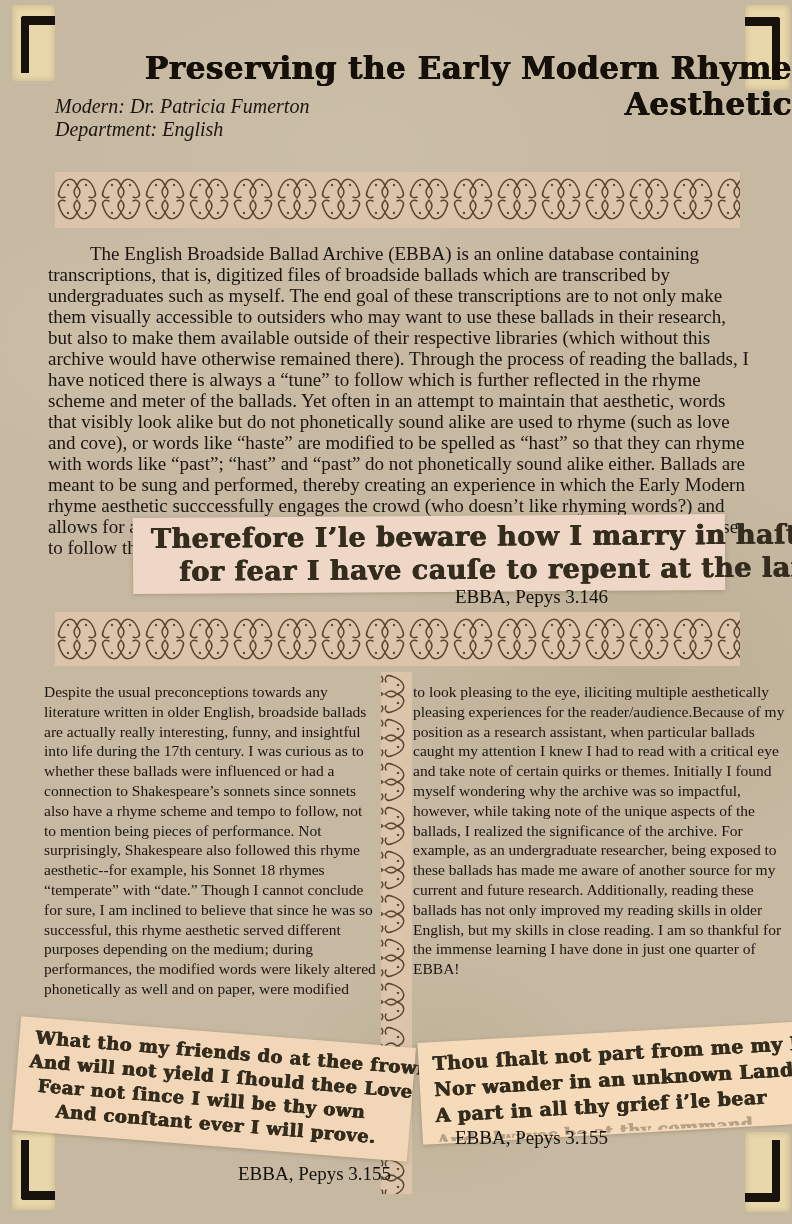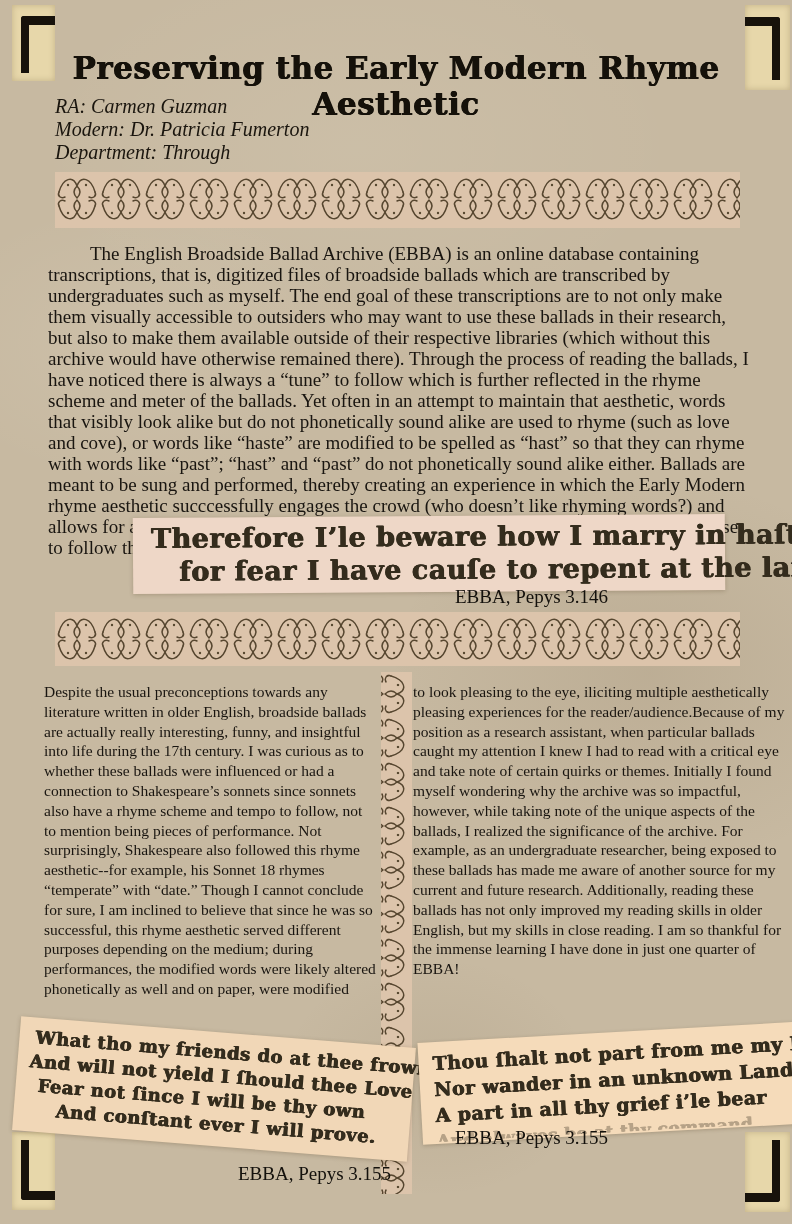--- a/index.html
+++ b/index.html
@@ -33,21 +33,21 @@
   .corner-br .mark{left:0;top:8px;right:10px;bottom:10px;border-right:8px solid #17120b;border-bottom:9px solid #17120b;border-radius:0 0 3px 0;}
 
   
   .bl{
     font-family:"DejaVu Serif",serif;font-weight:bold;
     text-shadow:0.6px 0 currentColor,-0.3px 0 currentColor;
   }
 
   .title-line1{left:0;top:8px;width:792px;text-align:center;font-size:38px;color:#15110a;letter-spacing:1px;}
   .title-line1 .it{font-family:"Liberation Serif",serif;font-style:italic;font-weight:bold;text-shadow:0.4px 0 currentColor;margin-left:10px;}
-  .title-line2{left:0;top:50px;width:792px;text-align:center;font-size:31px;color:#15110a;letter-spacing:0.5px;}
+  .title-line2{left:0;top:50px;width:792px;text-align:right;font-size:31px;color:#15110a;letter-spacing:0.5px;}
 
   .byline{left:55px;top:95px;font-style:italic;font-size:20px;line-height:23px;color:#1a150e;}
 
   .strip{display:block;}
 
   .para1{left:48px;top:243px;width:706px;font-size:19px;line-height:21px;text-indent:42px;}
 
   .quote-box{
     background:#eed7c7;
     box-shadow:0 1px 4px rgba(70,50,25,0.25);
@@ -88,23 +88,22 @@
   <div class="abs corner corner-bl">
       <div class="mark"></div>
     </div>
   <div class="abs corner corner-br">
       <div class="mark"></div>
     </div>
 
   <div class="abs title-line2 bl">Preserving the Early Modern Rhyme Aesthetic</div>
 
   <div class="abs byline">
-    <div>RA: Carmen Guzman</div>
     <div>Modern: Dr. Patricia Fumerton</div>
-    <div>Department: Through</div>
+    <div>Department: English</div>
   </div>
 
   <svg class="abs strip" style="left:55px;top:172px;" width="685" height="56">
     <defs>
       <pattern id="fl1" width="44" height="54" patternUnits="userSpaceOnUse">
         <g stroke="#55462f" stroke-width="1.5" fill="none" stroke-linecap="round">
           <path d="M4 20 C8 6 18 3 22 14 C26 3 36 6 40 20"></path>
           <path d="M22 14 C18 18 18 22 22 26 M22 14 C26 18 26 22 22 26"></path>
           <path d="M4 20 C2 24 6 27 10 25 M40 20 C42 24 38 27 34 25"></path>
           <path d="M4 34 C8 48 18 51 22 40 C26 51 36 48 40 34"></path>

